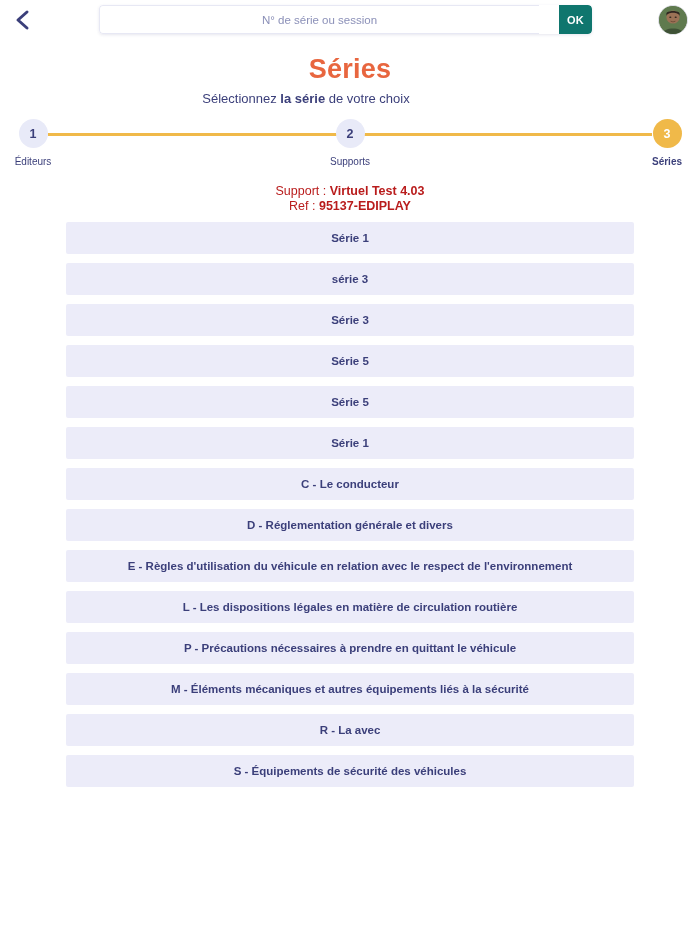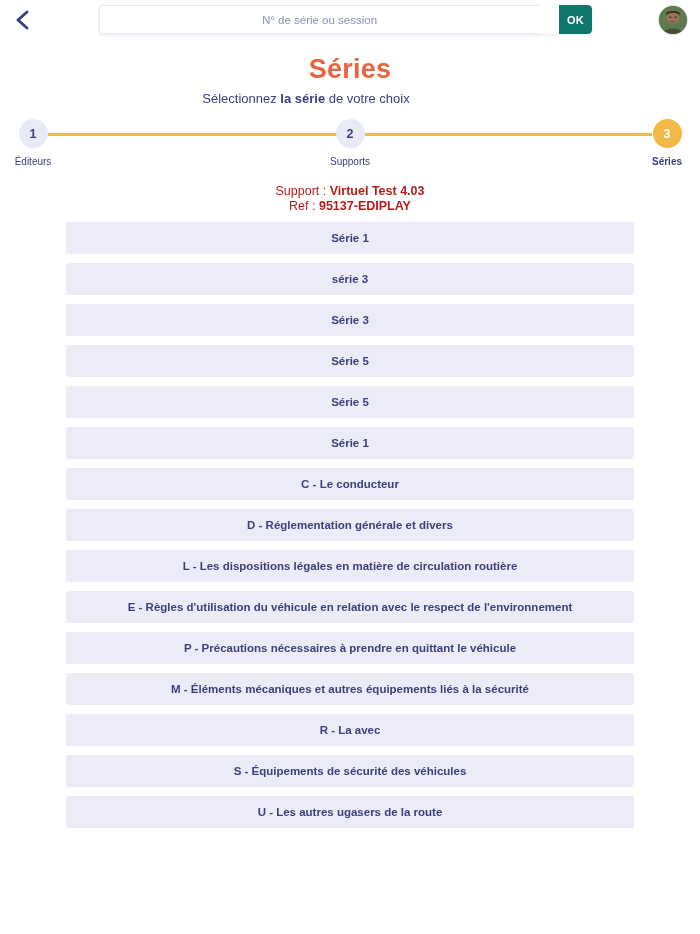--- a/index.html
+++ b/index.html
@@ -290,22 +290,21 @@
 
   <div class="series-list">
     <div class="series-item">Série 1</div>
     <div class="series-item">série 3</div>
     <div class="series-item">Série 3</div>
     <div class="series-item">Série 5</div>
     <div class="series-item">Série 5</div>
     <div class="series-item">Série 1</div>
     <div class="series-item">C - Le conducteur</div>
     <div class="series-item">D - Réglementation générale et divers</div>
+    <div class="series-item">E - Règles d'utilisation du véhicule en relation avec le respect de l'environnement</div>
     <div class="series-item">L - Les dispositions légales en matière de circulation routière</div>
-    <div class="series-item">E - Règles d'utilisation du véhicule en relation avec le respect de l'environnement</div>
     <div class="series-item">P - Précautions nécessaires à prendre en quittant le véhicule</div>
     <div class="series-item">M - Éléments mécaniques et autres équipements liés à la sécurité</div>
     <div class="series-item">R - La avec</div>
     <div class="series-item">S - Équipements de sécurité des véhicules</div>
-    <div class="series-item">U - Les autres ugasers de la route</div>
   </div>
 
 </div>
 
 </body></html>

